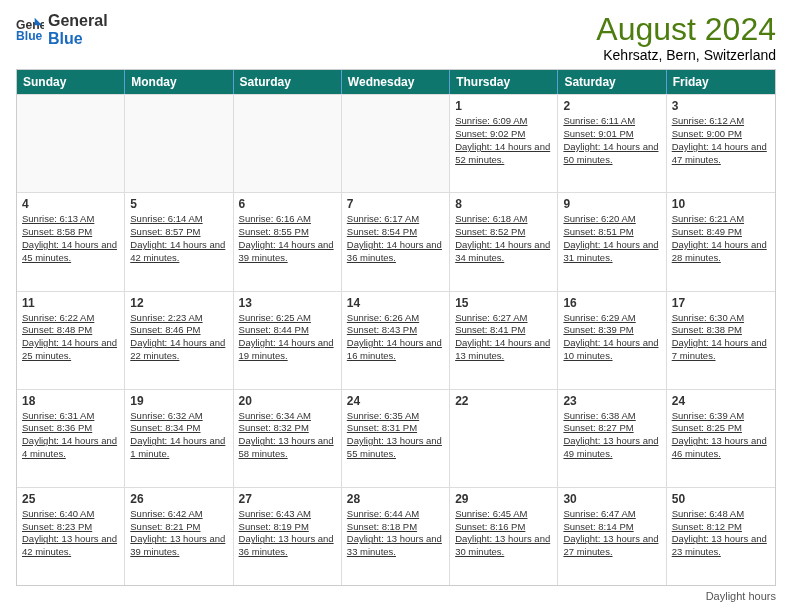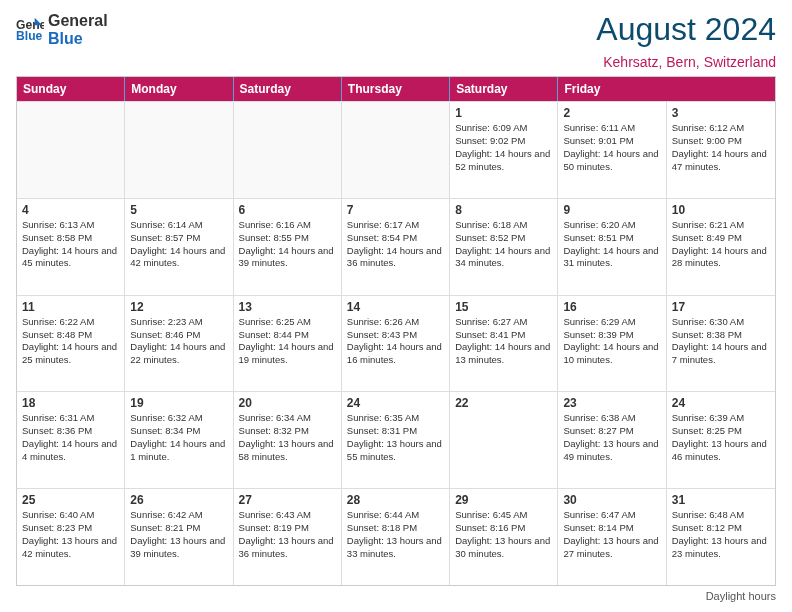--- a/index.html
+++ b/index.html
@@ -31,38 +31,37 @@
     .logo-icon {
       width: 28px;
       height: 28px;
     }
     .title-block {
       text-align: right;
     }
     .main-title {
       font-size: 32px;
       font-weight: normal;
-      color: #0c4a6e;
+      color: #4d7c0f;
       line-height: 1.1;
     }
     .subtitle {
       font-size: 14px;
-      color: #be185d;
-      margin-top: 7px;
+      color: #000000;
     }
     .calendar {
       flex: 1;
       display: flex;
       flex-direction: column;
       border: 1px solid #ccc;
     }
     .cal-header-row {
       display: grid;
       grid-template-columns: repeat(7, 1fr);
-      background: #be185d;
+      background: #0f766e;
     }
     .cal-header-cell {
       color: #fff;
       font-size: 12px;
       font-weight: bold;
       padding: 5px 6px;
       text-align: left;
       border-right: 1px solid #5a9fd8;
     }
     .cal-header-cell:last-child { border-right: none; }
@@ -91,20 +90,21 @@
     .day-num {
       font-size: 12px;
       font-weight: bold;
       color: #333;
       margin-bottom: 2px;
     }
     .day-info {
       font-size: 9.5px;
       color: #333;
       line-height: 1.35;
+      text-decoration: underline;
     }
     .footer-note {
       font-size: 11px;
       color: #555;
       padding: 4px 0 0 0;
       text-align: right;
     }
   </style>
 </head>
 <body>
@@ -126,20 +126,21 @@
       <div class="main-title">August 2024</div>
       <div class="subtitle">Kehrsatz, Bern, Switzerland</div>
     </div>
   </div>
 
   <div class="calendar">
     <div class="cal-header-row">
     <div class="cal-header-cell">Sunday</div>
         <div class="cal-header-cell">Monday</div>
         <div class="cal-header-cell">Saturday</div>
+        <div class="cal-header-cell">Wednesday</div>
         <div class="cal-header-cell">Thursday</div>
         <div class="cal-header-cell">Saturday</div>
         <div class="cal-header-cell">Friday</div>
       </div>
     <div class="cal-body">
     <div class="cal-week">
           <div class="cal-cell empty"></div>
           <div class="cal-cell empty"></div>
           <div class="cal-cell empty"></div>
           <div class="cal-cell empty"></div>
@@ -351,21 +352,21 @@
 and 30 minutes.</div>
           </div>
           <div class="cal-cell">
             <div class="day-num">30</div>
             <div class="day-info">Sunrise: 6:47 AM
 Sunset: 8:14 PM
 Daylight: 13 hours
 and 27 minutes.</div>
           </div>
           <div class="cal-cell">
-            <div class="day-num">31</div>
+            <div class="day-num">50</div>
             <div class="day-info">Sunrise: 6:48 AM
 Sunset: 8:12 PM
 Daylight: 13 hours
 and 23 minutes.</div>
           </div>
         </div>
       </div>
   </div>
 
   <div class="footer-note">Daylight hours</div>

